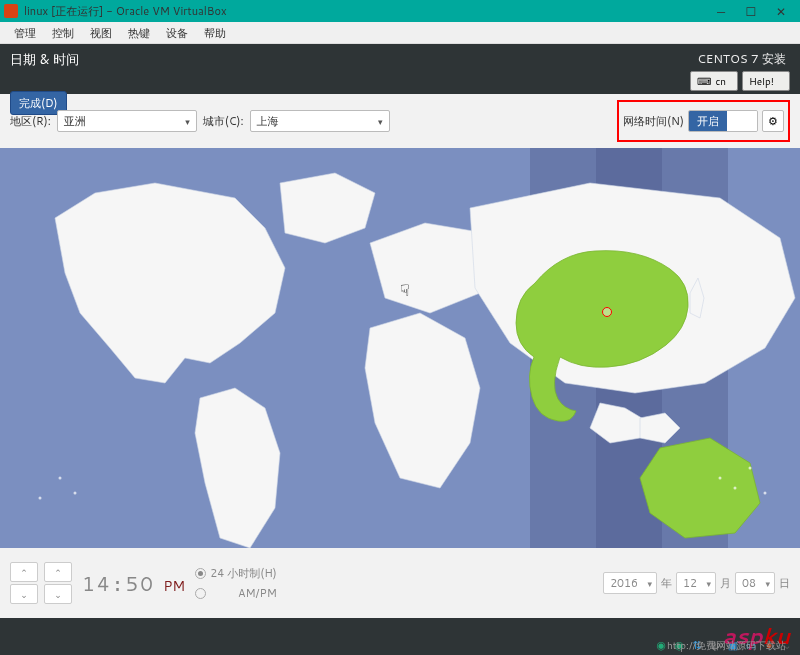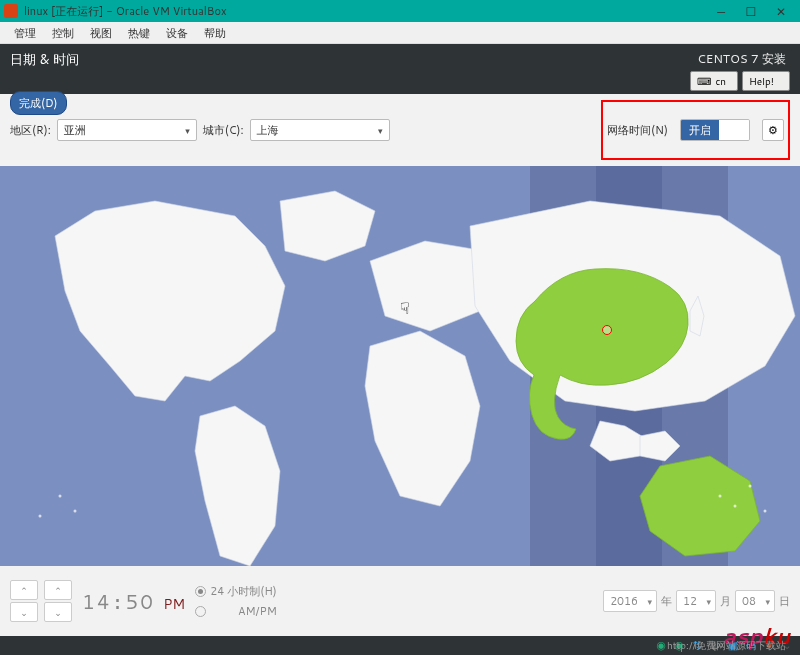--- a/index.html
+++ b/index.html
@@ -15,34 +15,34 @@
   
   .vb-menubar { height: 22px; background: #f0f0f0; display: flex; align-items: center; padding: 2px 6px; font-size: 11px; color: #333; border-bottom: 1px solid #ddd; }
   .vb-menubar span { padding: 2px 8px; cursor: pointer; }
   
   
   .guest { position: relative; background: #2e3436; width: 800px; height: 611px; }
   
   
   .header { background: linear-gradient(#2e3436,#2e3436); color: #fff; padding: 6px 10px 0 10px; display: flex; justify-content: space-between; align-items: flex-start; height: 50px; }
   .header-left h1 { font-size: 13px; font-weight: normal; margin-bottom: 2px; }
-  .done-btn { background: #3465a4; color: #fff; border: 1px solid #204a87; font-size: 11px; padding: 3px 8px; border-radius: 10px; cursor: pointer; margin-top: 20px; }
+  .done-btn { background: #3465a4; color: #fff; border: 1px solid #204a87; font-size: 11px; padding: 3px 8px; border-radius: 3px; cursor: pointer; margin-top: 20px; }
   .header-right { text-align: right; }
   .header-right .install-label { font-size: 12px; color: #eee; margin-bottom: 3px; padding-right: 4px; }
   .header-right .lang-row { display: flex; gap: 4px; justify-content: flex-end; }
   .lang-btn, .help-btn { background: #eeeeec; border: 1px solid #888; font-size: 10px; padding: 2px 6px; border-radius: 2px; cursor: pointer; display: flex; align-items: center; gap: 4px; min-width: 48px; }
   .kb-icon { font-size: 10px; }
   
   
   .selector-row { background: #f2f2f2; padding: 6px 10px; display: flex; align-items: center; gap: 6px; font-size: 11px; color: #333; }
   .selector-row label { white-space: nowrap; }
   .combo { background: #fff; border: 1px solid #bbb; border-radius: 2px; padding: 3px 20px 3px 6px; font-size: 11px; position: relative; min-width: 140px; height: 22px; display: flex; align-items: center; cursor: pointer; }
   .combo::after { content: "▾"; position: absolute; right: 6px; font-size: 9px; color: #555; }
   .spacer { flex: 1; }
-  .net-box { border: 2px solid #f00; padding: 17px 4px; display: flex; align-items: center; gap: 12px; }
+  .net-box { border: 2px solid #f00; padding: 8px 4px; display: flex; align-items: center; gap: 4px; }
   .net-label { font-size: 11px; }
   .toggle { display: flex; border: 1px solid #bbb; border-radius: 2px; overflow: hidden; height: 22px; }
   .toggle .on { background: #3465a4; color: #fff; font-size: 11px; padding: 2px 8px; display: flex; align-items: center; }
   .toggle .off { background: #fff; width: 30px; }
   .gear-btn { background: #fff; border: 1px solid #bbb; border-radius: 2px; width: 22px; height: 22px; display: flex; align-items: center; justify-content: center; font-size: 11px; cursor: pointer; }
   
   
   .map-wrap { background: #7b8fc0; height: 400px; margin: 0; position: relative; overflow: hidden; }
   .map-wrap svg { position: absolute; top:0; left:0; }
   .city-marker { position:absolute; width:10px; height:10px; border:1.5px solid #f00; border-radius:50%; background:rgba(255,255,255,0.4); }

